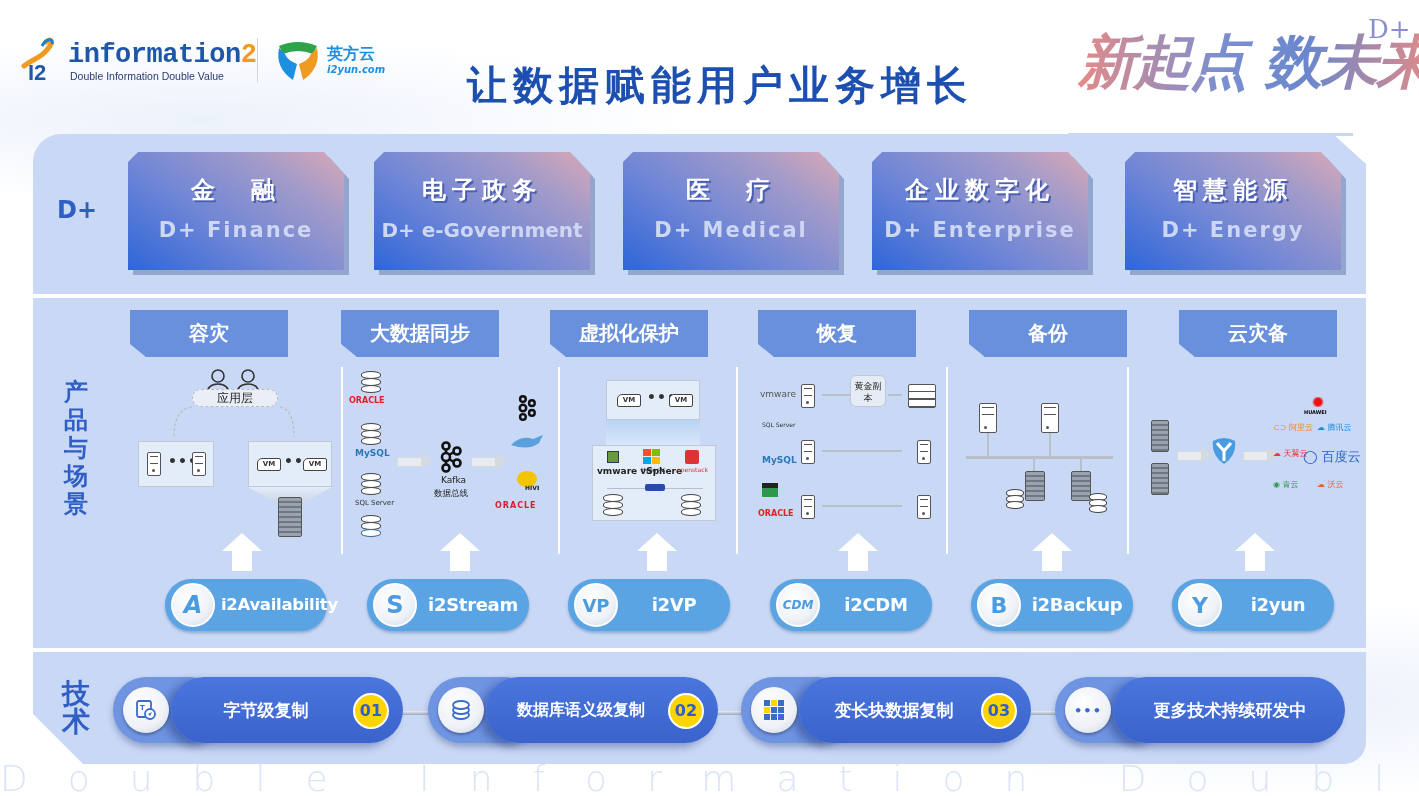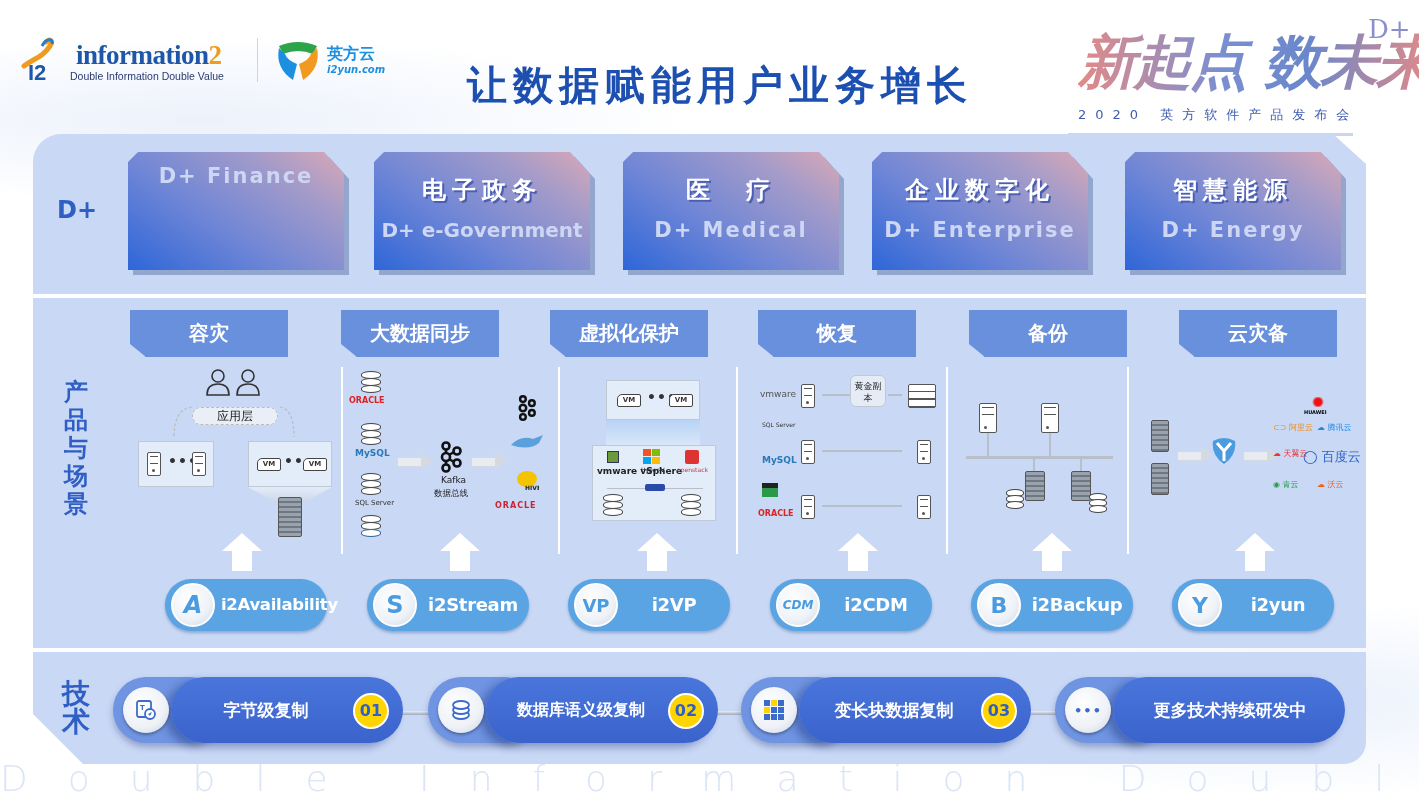--- a/index.html
+++ b/index.html
@@ -7,21 +7,21 @@
   body { position: relative; font-family: "DejaVu Sans", "Liberation Sans", sans-serif; }
 
   .bg-wave { position: absolute; inset: 0; pointer-events: none;
     background:
       radial-gradient(ellipse 700px 120px at 200px 120px, rgba(220,230,248,0.55), transparent 70%),
       radial-gradient(ellipse 600px 140px at 1300px 700px, rgba(220,230,248,0.55), transparent 70%); }
 
   
   .logo-i2 { position: absolute; left: 20px; top: 34px; width: 225px; height: 50px; }
   .logo-i2 .mark { position: absolute; left: 0; top: 2px; width: 46px; height: 46px; }
-  .logo-i2 .word { position: absolute; left: 56px; top: 6px; font-family: Liberation Serif, serif; font-weight: bold; font-size: 27px; color: #1e57a8; letter-spacing: -0.5px; text-align: center; }
+  .logo-i2 .word { position: absolute; left: 48px; top: 6px; font-family: Liberation Mono, monospace; font-weight: bold; font-size: 27px; color: #1e57a8; letter-spacing: -0.5px; text-align: center; }
   .logo-i2 .word .two { color: #f19a20; }
   .logo-i2 .tag { position: absolute; left: 50px; top: 36px; font-family: "Liberation Sans", sans-serif; font-size: 10.5px; color: #2a3b70; white-space: nowrap; }
   .logo-sep { position: absolute; left: 257px; top: 38px; width: 1px; height: 44px; background: #cfd4dc; }
   .logo-yun { position: absolute; left: 275px; top: 40px; width: 120px; height: 44px; }
   .logo-yun .cn { position: absolute; left: 52px; top: 4px; font-size: 16px; font-weight: bold; color: #1d8fe0; }
   .logo-yun .en { position: absolute; left: 52px; top: 24px; font-size: 10px; font-weight: bold; color: #1d8fe0; font-style: italic; }
 
   .main-title { position: absolute; left: 440px; top: 58px; width: 560px; text-align: center;
     font-size: 40px; font-weight: bold; color: #1c4fb0; letter-spacing: 6px; }
 
@@ -135,34 +135,34 @@
   </svg>
   <div class="cn">英方云</div>
   <div class="en">i2yun.com</div>
 </div>
 
 <div class="main-title">让数据赋能用户业务增长</div>
 
 <div class="event">
   <div class="slogan">新起点 数未来</div>
   <div class="dplus">D+</div>
-  <div class="sub">2020 英方软件产品发布会</div>
   <div class="rule"></div>
 </div>
 
 <div class="panel panel-d"></div>
 <div class="panel panel-p"></div>
 <div class="panel panel-t"></div>
 
 <div class="row-label lbl-d">D+</div>
 <div class="row-label lbl-p">产品与场景</div>
 <div class="row-label lbl-t">技术</div>
 
 <div class="ind-shadow" style="left:133px;clip-path:polygon(0 10px,10px 0,196px 0,216px 22px,216px 118px,0 118px)"></div>
 <div class="ind-card" style="left:128px">
+  <div class="cn">金　融</div>
   <div class="en">D+ Finance</div>
 </div>
 <div class="ind-shadow" style="left:379px;clip-path:polygon(0 10px,10px 0,196px 0,216px 22px,216px 118px,0 118px)"></div>
 <div class="ind-card" style="left:374px">
   <div class="cn">电子政务</div>
   <div class="en tight">D+ e-Government</div>
 </div>
 <div class="ind-shadow" style="left:628px;clip-path:polygon(0 10px,10px 0,196px 0,216px 22px,216px 118px,0 118px)"></div>
 <div class="ind-card" style="left:623px">
   <div class="cn">医　疗</div>
@@ -194,21 +194,21 @@
 
 <div class="scene" style="left:130px;width:210px">
   <svg style="position:absolute;left:74px;top:2px" width="60" height="30" viewBox="0 0 60 30">
     <g fill="none" stroke="#333" stroke-width="1.6">
       <circle cx="14" cy="9" r="6"></circle>
         <path d="M3 28 Q3 17 14 17 Q25 17 25 28 Z"></path>
       <circle cx="44" cy="9" r="6"></circle>
         <path d="M33 28 Q33 17 44 17 Q55 17 55 28 Z"></path>
     </g>
   </svg>
-  <div style="position:absolute;left:62px;top:42px;width:86px;height:18px;border:1px dashed #bbb;border-radius:9px;background:#e9eef7;font-size:12px;text-align:center;line-height:16px;color:#222">应用层</div>
+  <div style="position:absolute;left:62px;top:24px;width:86px;height:18px;border:1px dashed #bbb;border-radius:9px;background:#e9eef7;font-size:12px;text-align:center;line-height:16px;color:#222">应用层</div>
   <svg style="position:absolute;left:30px;top:36px" width="170" height="40">
     <path d="M32 6 Q14 8 14 36" stroke="#bbb" stroke-width="1.2" fill="none" stroke-dasharray="3 2"></path>
     <path d="M120 6 Q134 8 134 36" stroke="#bbb" stroke-width="1.2" fill="none" stroke-dasharray="3 2"></path>
   </svg>
   <div class="box" style="left:8px;top:76px;width:76px;height:46px">
     <div class="srv" style="left:8px;top:10px"></div>
     <div class="dots" style="left:29px;top:11px">•••</div>
     <div class="srv" style="left:53px;top:10px"></div>
   </div>
   <div class="box" style="left:118px;top:76px;width:84px;height:46px">

